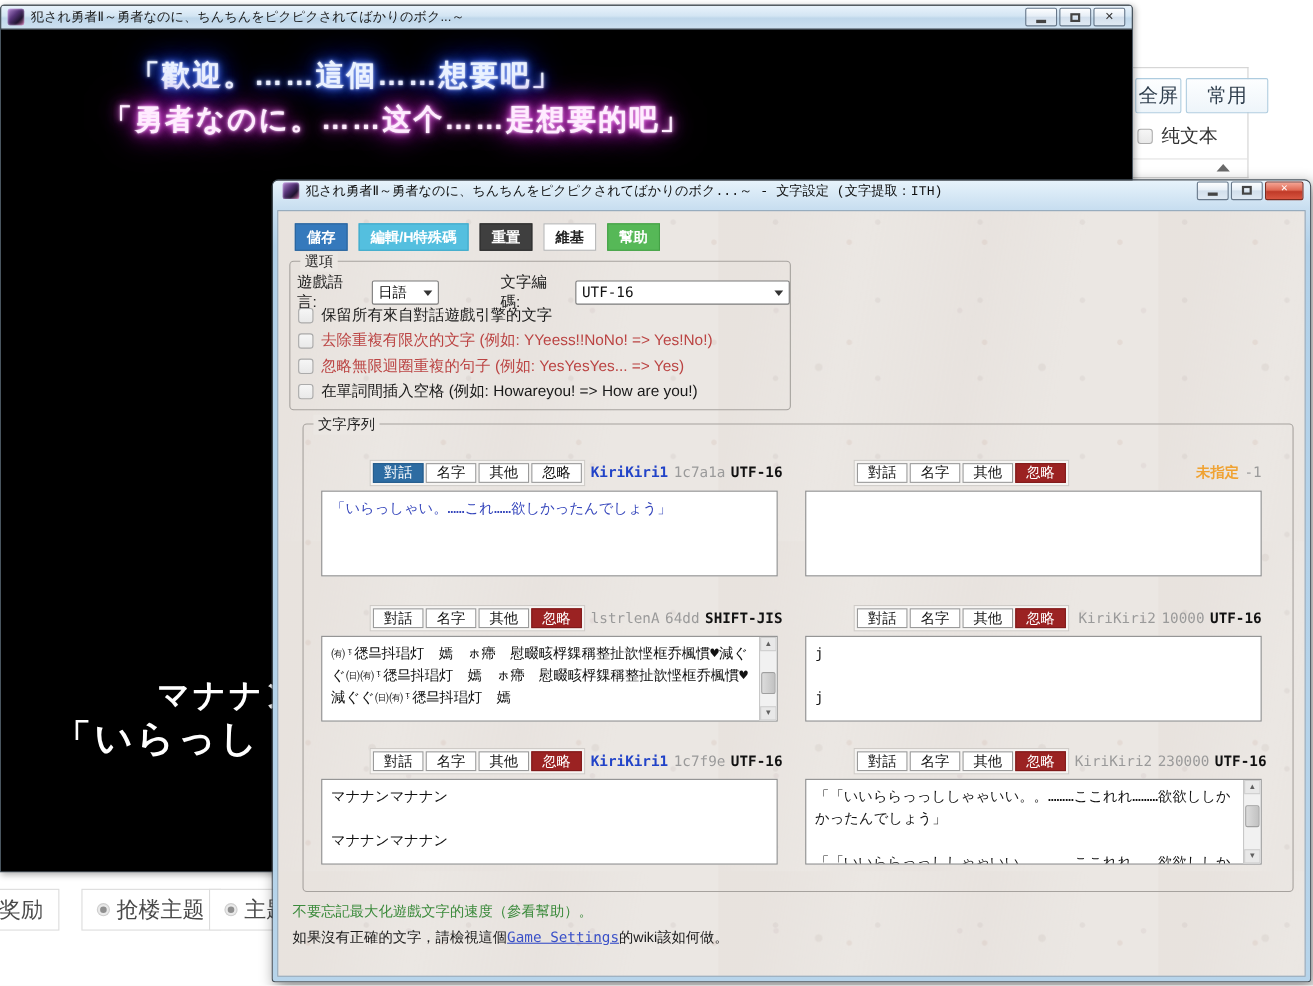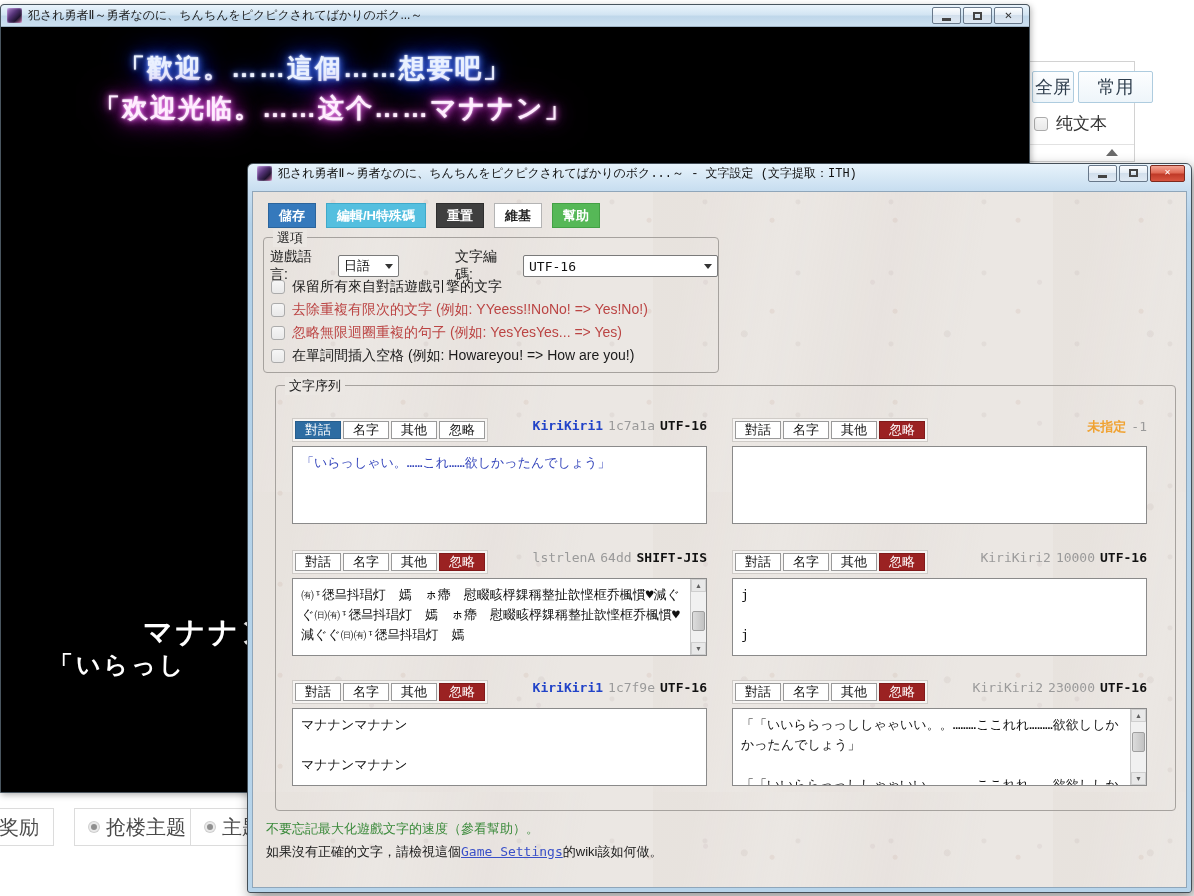--- a/index.html
+++ b/index.html
@@ -55,21 +55,21 @@
   .gw-client { position:absolute; left:0; top:22px; right:0; bottom:0; background:#000;
           overflow:hidden; }
   .neon { position:absolute; font-weight:bold; font-size:26px; letter-spacing:2px;
           white-space:nowrap; }
   .neon1 { left:118px; top:24px; color:#eaf2ff;
           text-shadow:0 0 2px #fff,0 0 6px #5f8cff,0 0 12px #2e5cf0,0 0 22px #1335d8,0 0 34px #0a22b0; }
   .neon2 { left:93px; top:64px; color:#ffecff;
           text-shadow:0 0 2px #fff,0 0 6px #f070f0,0 0 12px #d838d8,0 0 22px #b818c0,0 0 34px #8a0a9a; }
   .gtext { position:absolute; color:#fff; font-weight:bold; white-space:nowrap; }
   .gname { left:142px; top:586px; font-size:29px; letter-spacing:3px; }
-  .gline { left:48px;  top:622px; font-size:24px; letter-spacing:3px; }
+  .gline { left:48px;  top:622px; font-size:34px; letter-spacing:3px; }
 
   
   .set-window { position:absolute; left:247px; top:163px; width:945px; height:730px;
           border:1px solid #444f58; border-radius:6px 6px 3px 3px;
           background:linear-gradient(#e7f3fb,#c8def0 26px,#b2d1e9 60px,#b7d4ea);
           box-shadow:3px 5px 14px rgba(0,0,0,.45); z-index:10; }
   .sw-title { height:18px; display:flex; align-items:center; gap:6px; padding:0 6px 0 9px;font-family:Liberation Mono, monospace; }
   .sw-title .ttl { font-size:12px; color:#101010; flex:1 1 auto; white-space:nowrap; overflow:hidden; }
   .sw-client { position:absolute; left:4px; right:4px; top:27px; bottom:4px;
           border:1px solid #8fa6ba; overflow:hidden;
@@ -106,21 +106,21 @@
         display:flex; align-items:center; font-size:13px; color:#111; padding:0 5px; }
   .dd .dval { flex:1 1 auto; white-space:nowrap; overflow:hidden; }
   .dd .darr { width:0; height:0; border-left:4px solid transparent; border-right:4px solid transparent;
         border-top:5px solid #333; margin-left:6px; flex:0 0 auto; }
   .opt-check { position:absolute; left:7px; display:flex; align-items:center; gap:7px;
         font-size:14px; color:#1a1a1a; white-space:nowrap; }
   .opt-check.red { color:#bb4443; }
 
   
   .panel { position:absolute; width:415px; }
-  .prow { display:flex; height:24px; }
+  .prow { display:flex; align-items:center; height:24px;margin-left:44px; }
   .tabstrip { display:flex; gap:2px; padding:2px; border:1px solid #cfcbc7; background:#f6f4f2; }
   .tab { width:46px; height:18px; display:flex; align-items:center; justify-content:center;
          background:#fff; border:1px solid #9a9a9a; font-size:13px; color:#111; }
   .tab.sel-blue { background:#2d6ca2; border-color:#265d8c; color:#fff; }
   .tab.sel-red  { background:#9b2222; border-color:#801a1a; color:#fff; }
   .phead { margin-left:auto; font-family:"DejaVu Sans Mono",monospace; font-size:13px;
            white-space:nowrap; }
   .phead span { margin-left:5px; }
   .c-blue   { color:#2143c8; font-weight:bold; }
   .c-gray   { color:#9a9a9a; }
@@ -187,21 +187,21 @@
             <span class="bar"></span>
           </div>
         <div class="wbtn">
             <span class="box"></span>
           </div>
         <div class="wbtn">✕</div>
       </div>
     </div>
     <div class="gw-client">
       <div class="neon neon1">「歡迎。……這個……想要吧」</div>
-      <div class="neon neon2">「欢迎光临。……这个……マナナン」</div>
+      <div class="neon neon2">「勇者なのに。……这个……是想要的吧」</div>
       <div class="gtext gname">マナナン</div>
       <div class="gtext gline">「いらっし</div>
     </div>
   </div>
 
   <div class="set-window">
     <div class="sw-title">
       <div class="app-icon"></div>
       <div class="ttl">犯され勇者Ⅱ～勇者なのに、ちんちんをピクピクされてばかりのボク...～ - 文字設定 (文字提取：ITH)</div>
       <div class="wbtns">

